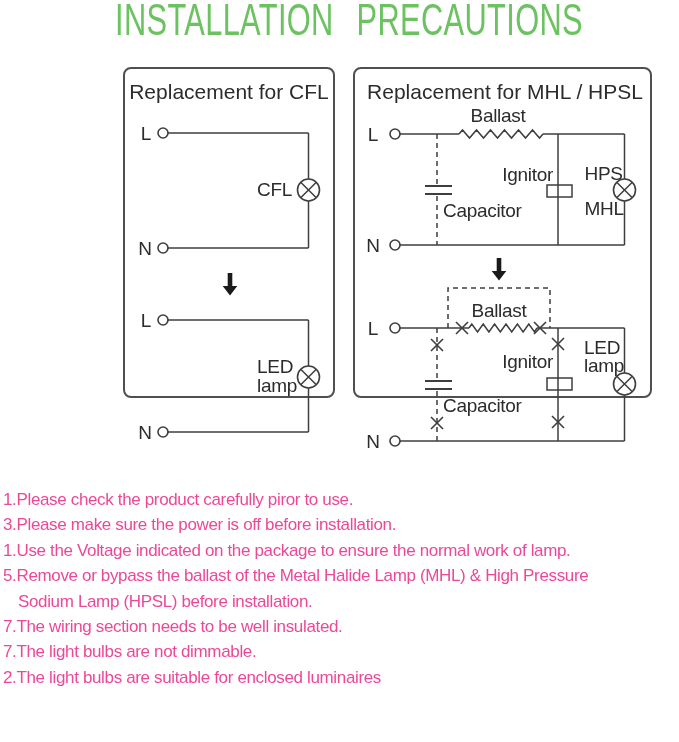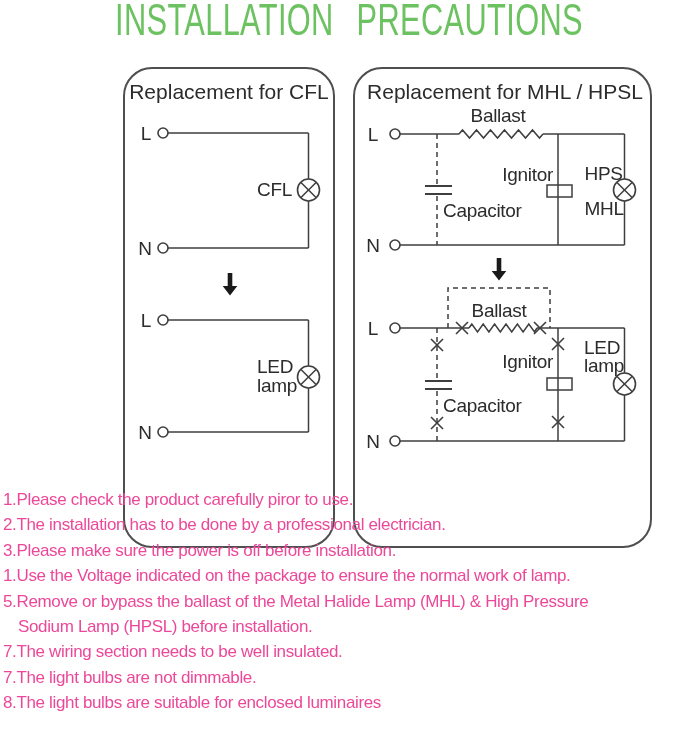--- a/index.html
+++ b/index.html
@@ -7,22 +7,22 @@
     position:relative; width:679px; height:742px; background:#ffffff;
     font-family:"Liberation Sans", sans-serif; overflow:hidden;
   }
   .main-title {
     position:absolute; left:115px; top:-2px; width:720px;
     font-size:44px; line-height:44px; font-weight:400;
     color:#6cc261; white-space:nowrap; word-spacing:20px; letter-spacing:0.5px;
     transform:scaleX(0.70); transform-origin:0 0;
   }
   .panel {
-    position:absolute; top:67px; height:481px; box-sizing:border-box;
-    border:2px solid #4f4f4f; border-radius:29px; background:#fff;
+    position:absolute; top:67px; height:331px; box-sizing:border-box;
+    border:2px solid #4f4f4f; border-radius:8px; background:#fff;
   }
   .panel-cfl { left:123px; width:212px; }
   .panel-mhl { left:353px; width:299px; }
   .panel svg { position:absolute; left:-2px; top:-2px; }
   svg text {
     font-family:"Liberation Sans", sans-serif; fill:#2c2c2c;
     font-size:19px; letter-spacing:-0.3px;
   }
   svg text.ptitle { font-size:21px; letter-spacing:0; }
   svg line, svg path.wire, svg circle, svg rect, svg path.outline { stroke:#3e3e3e; fill:none; }
@@ -180,23 +180,22 @@
         <line x1="271.5" y1="328" x2="271.5" y2="374"></line>
         <line x1="47" y1="374" x2="271.5" y2="374"></line>
         <circle cx="42" cy="374" r="5" fill="#fff" stroke-width="1.6"></circle>
         <text x="20" y="381" text-anchor="middle" stroke="none">N</text>
       </g>
     </svg>
   </div>
 
   <div class="precautions">
     <div class="p-line">1.Please check the product carefully piror to use.</div>
-    <div class="p-line">2.The installation has to be done by a professional electrician.</div>
     <div class="p-line">3.Please make sure the power is off before installation.</div>
     <div class="p-line">1.Use the Voltage indicated on the package to ensure the normal work of lamp.</div>
     <div class="p-line">5.Remove or bypass the ballast of the Metal Halide Lamp (MHL) &amp; High Pressure</div>
     <div class="p-line cont">Sodium Lamp (HPSL) before installation.</div>
     <div class="p-line">7.The wiring section needs to be well insulated.</div>
     <div class="p-line">7.The light bulbs are not dimmable.</div>
-    <div class="p-line">8.The light bulbs are suitable for enclosed luminaires</div>
+    <div class="p-line">2.The light bulbs are suitable for enclosed luminaires</div>
   </div>
 
 </div>
 
 </body></html>

